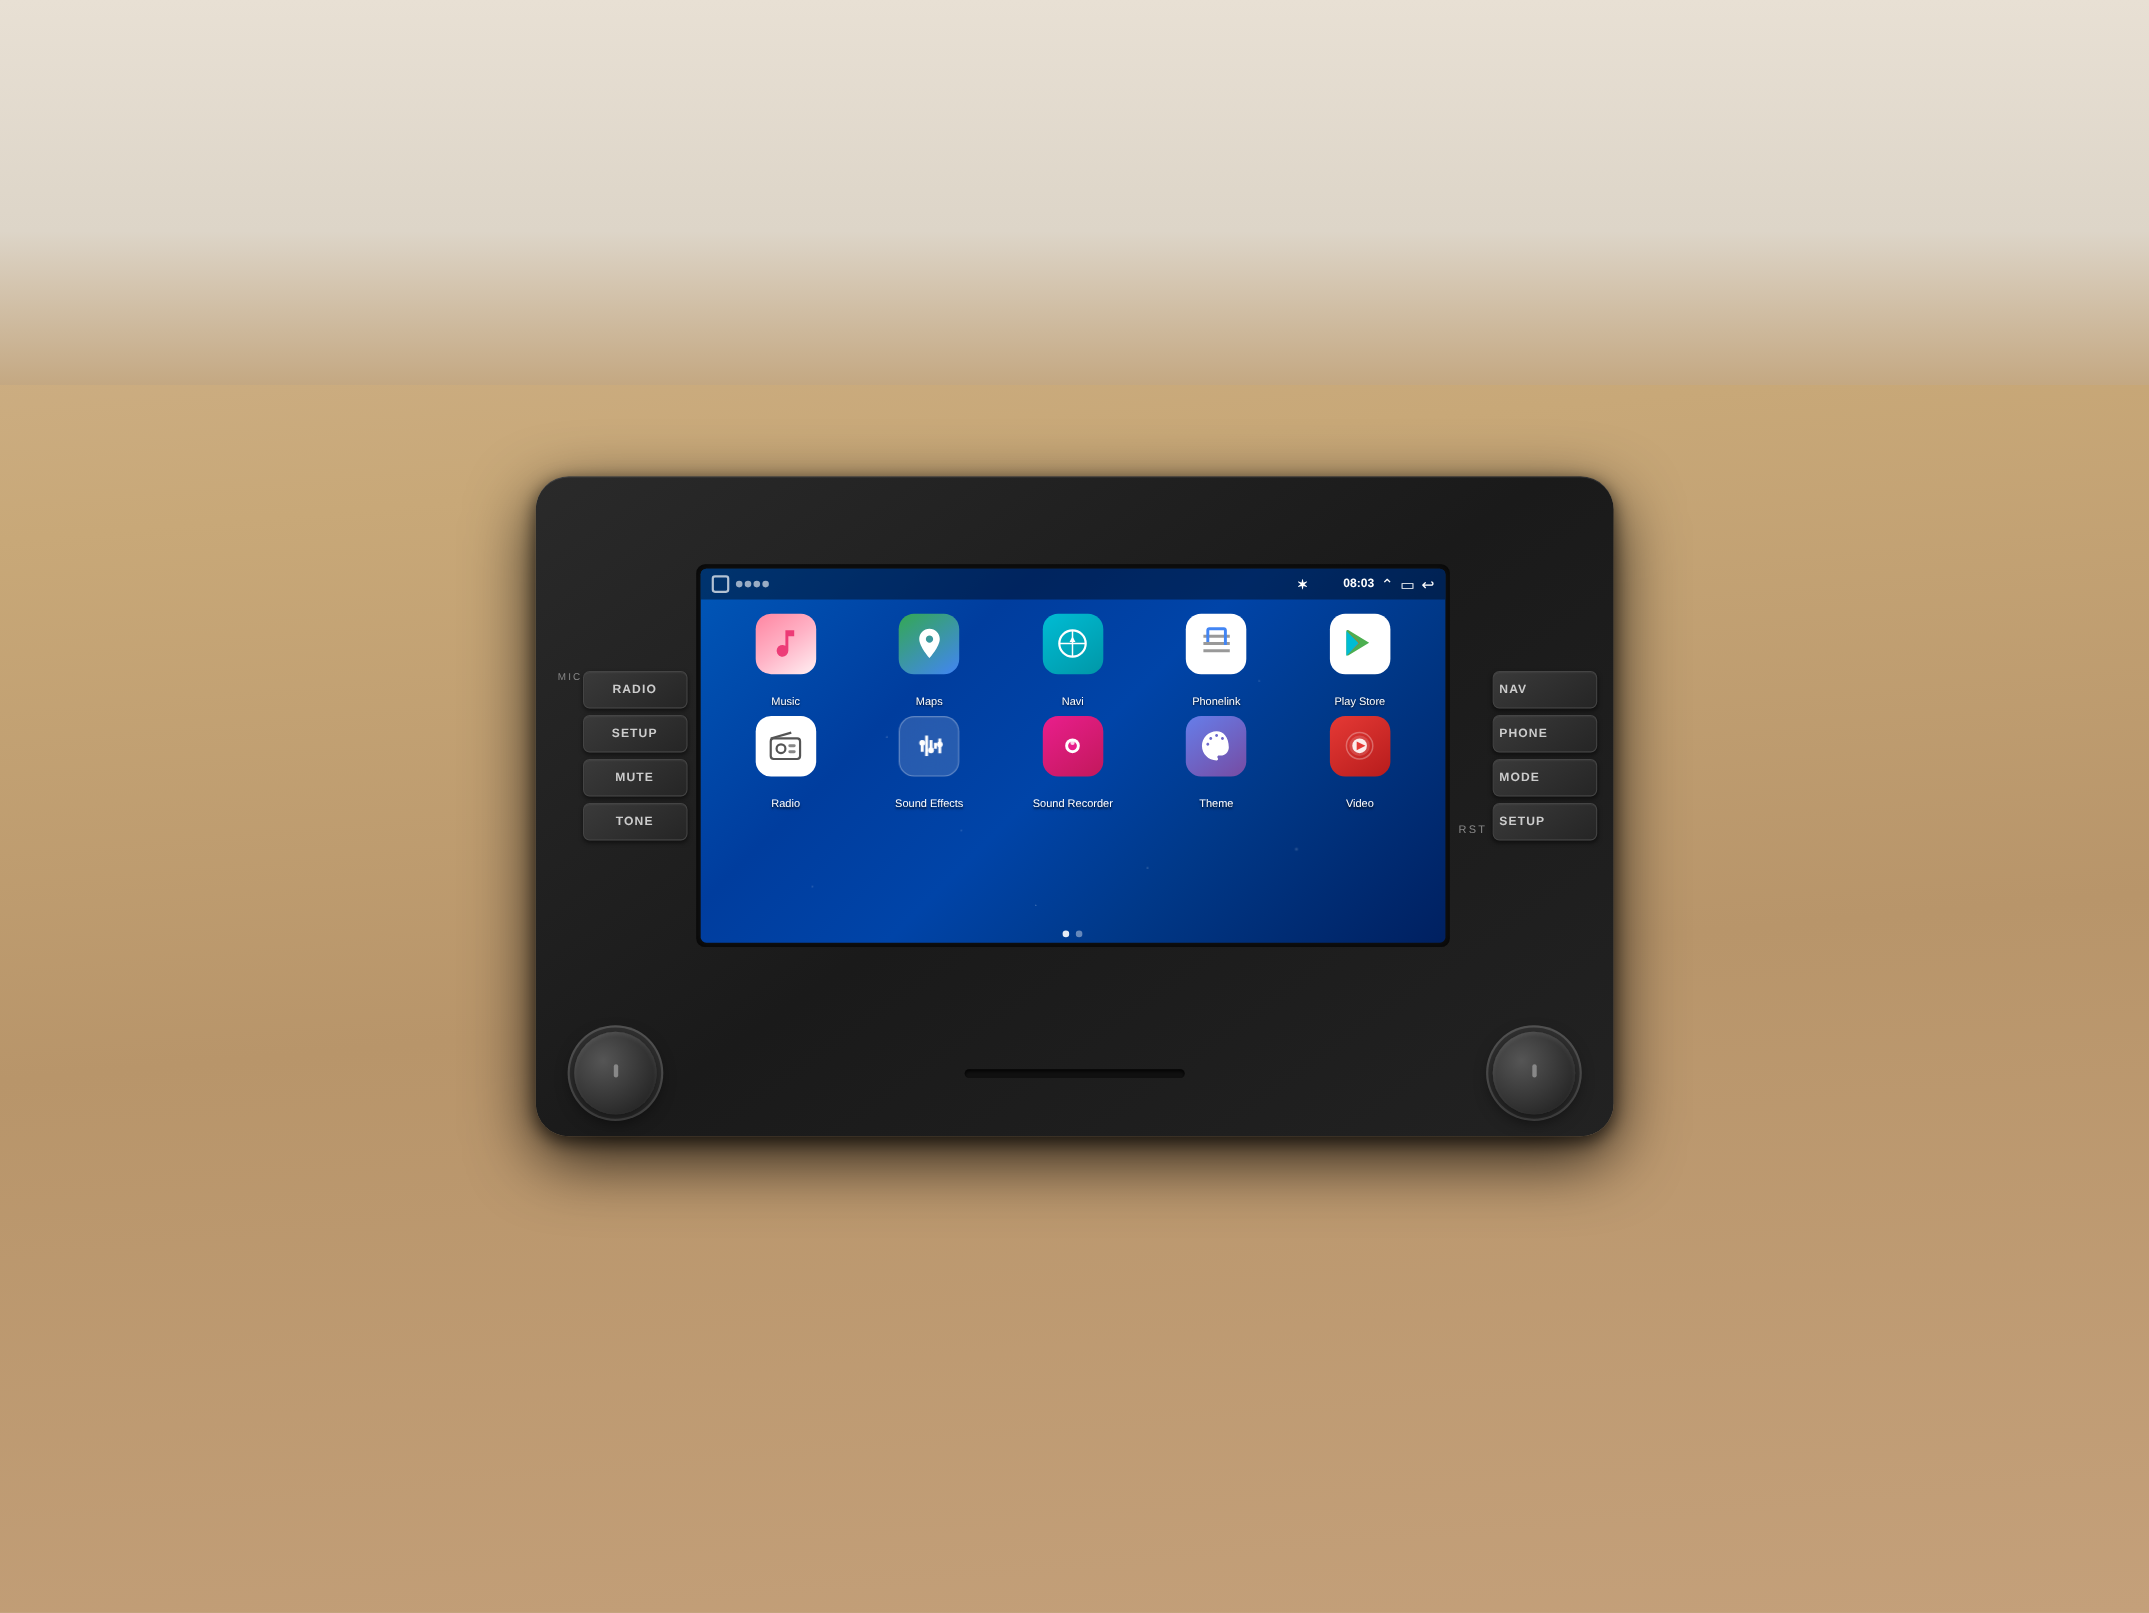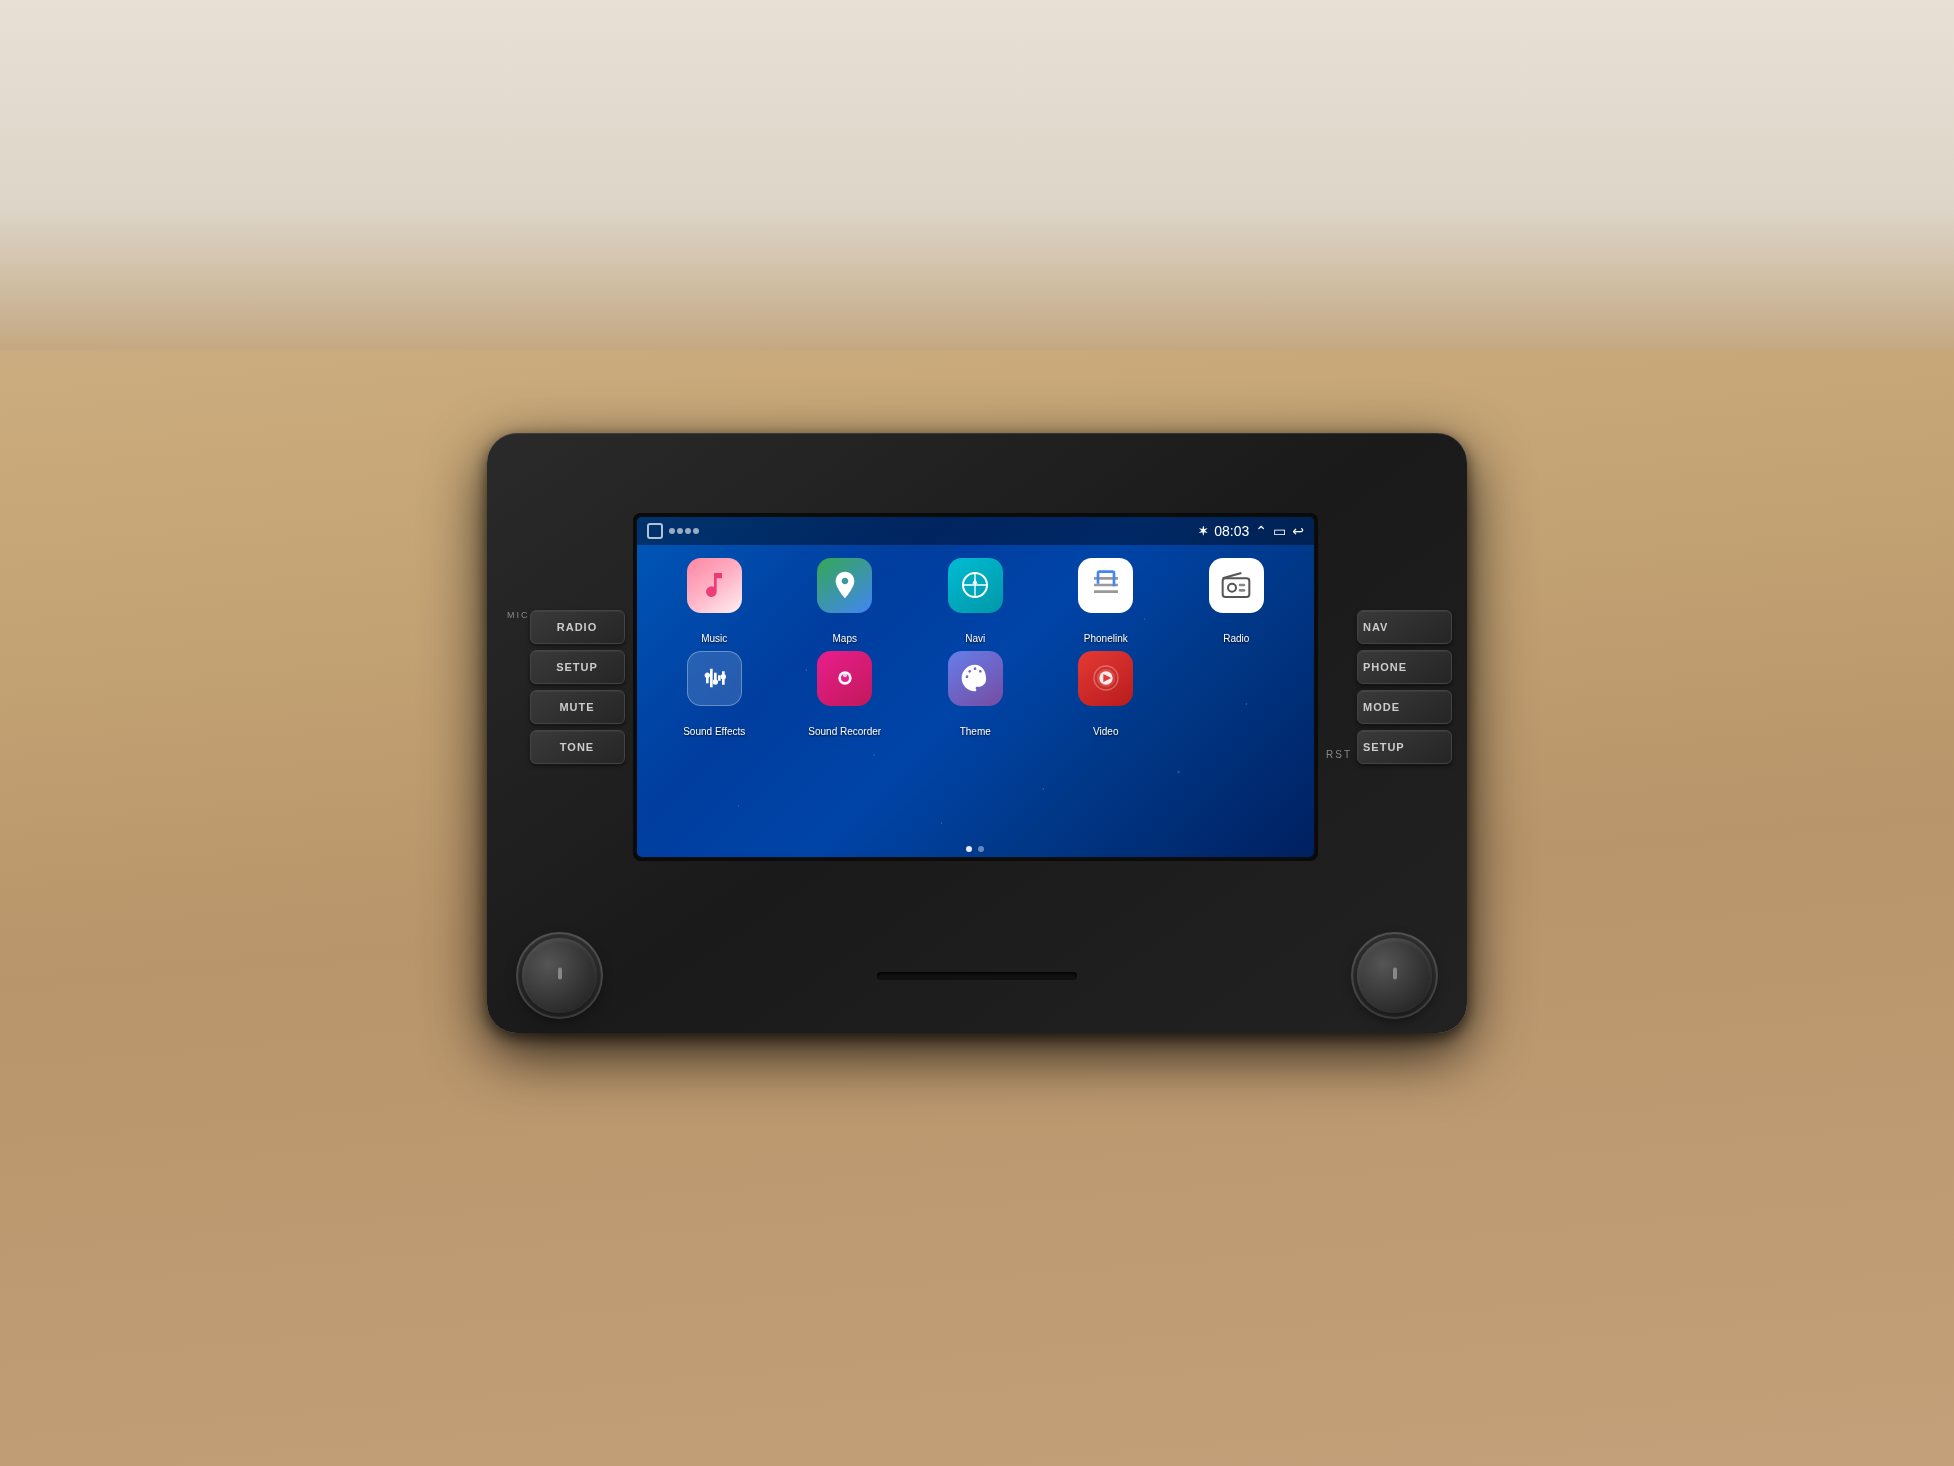--- a/index.html
+++ b/index.html
@@ -206,22 +206,23 @@
     }
 
     .status-right {
       display: flex;
       align-items: center;
       gap: 6px;
     }
 
     .status-time {
       color: white;
-      font-size: 14px;
-      font-weight: normal;
+      font-size: 11px;
+      font-weight: bold;
+      margin-left: 26px;
     }
 
     
     .home-indicator {
       width: 16px;
       height: 16px;
       border: 2px solid rgba(255,255,255,0.7);
       border-radius: 3px;
     }
 
@@ -503,20 +504,31 @@
             <div class="app-item">
               <div class="app-icon icon-phonelink">
                 <svg viewBox="0 0 24 24" fill="none">
                   <path d="M3 18h18v-2H3v2zm0-5h18v-2H3v2zm0-7v2h18V6H3z" fill="#555" opacity="0.6"></path>
                   <path d="M17 1H7C5.9 1 5 1.9 5 3v8h2V3h10v10h2V3c0-1.1-.9-2-2-2z" fill="#4285f4"></path>
                 </svg>
               </div>
               <span class="app-label">Phonelink</span>
             </div>
 
+            <div class="app-item">
+              <div class="app-icon icon-playstore">
+                <svg viewBox="0 0 24 24">
+                  <path d="M3 20.5v-17c0-.83 1-.83 1.5-.5l14 8.5-14 8.5c-.5.33-1.5.33-1.5-.5z" fill="#4CAF50"></path>
+                  <path d="M3 3.5l8.5 8.5L3 20.5V3.5z" fill="#00BCD4"></path>
+                  <path d="M3.5 3L12 11.5 3.5 20l8-8.5z" fill="#F44336" opacity="0.8"></path>
+                  <path d="M12 12l5.5 3.5-5.5-3.5z" fill="#FFC107"></path>
+                </svg>
+              </div>
+              <span class="app-label">Play Store</span>
+            </div>
 
             <div class="app-item">
               <div class="app-icon icon-radio">
                 <svg viewBox="0 0 24 24" fill="none">
                   <rect x="2" y="7" width="20" height="14" rx="2" stroke="#555" stroke-width="1.5" fill="none"></rect>
                   <circle cx="9" cy="14" r="3" stroke="#555" stroke-width="1.5" fill="none"></circle>
                   <line x1="2" y1="7" x2="16" y2="3" stroke="#555" stroke-width="1.5"></line>
                   <rect x="14" y="11" width="5" height="2" rx="1" fill="#888"></rect>
                   <rect x="14" y="15" width="5" height="2" rx="1" fill="#888"></rect>
                 </svg>

